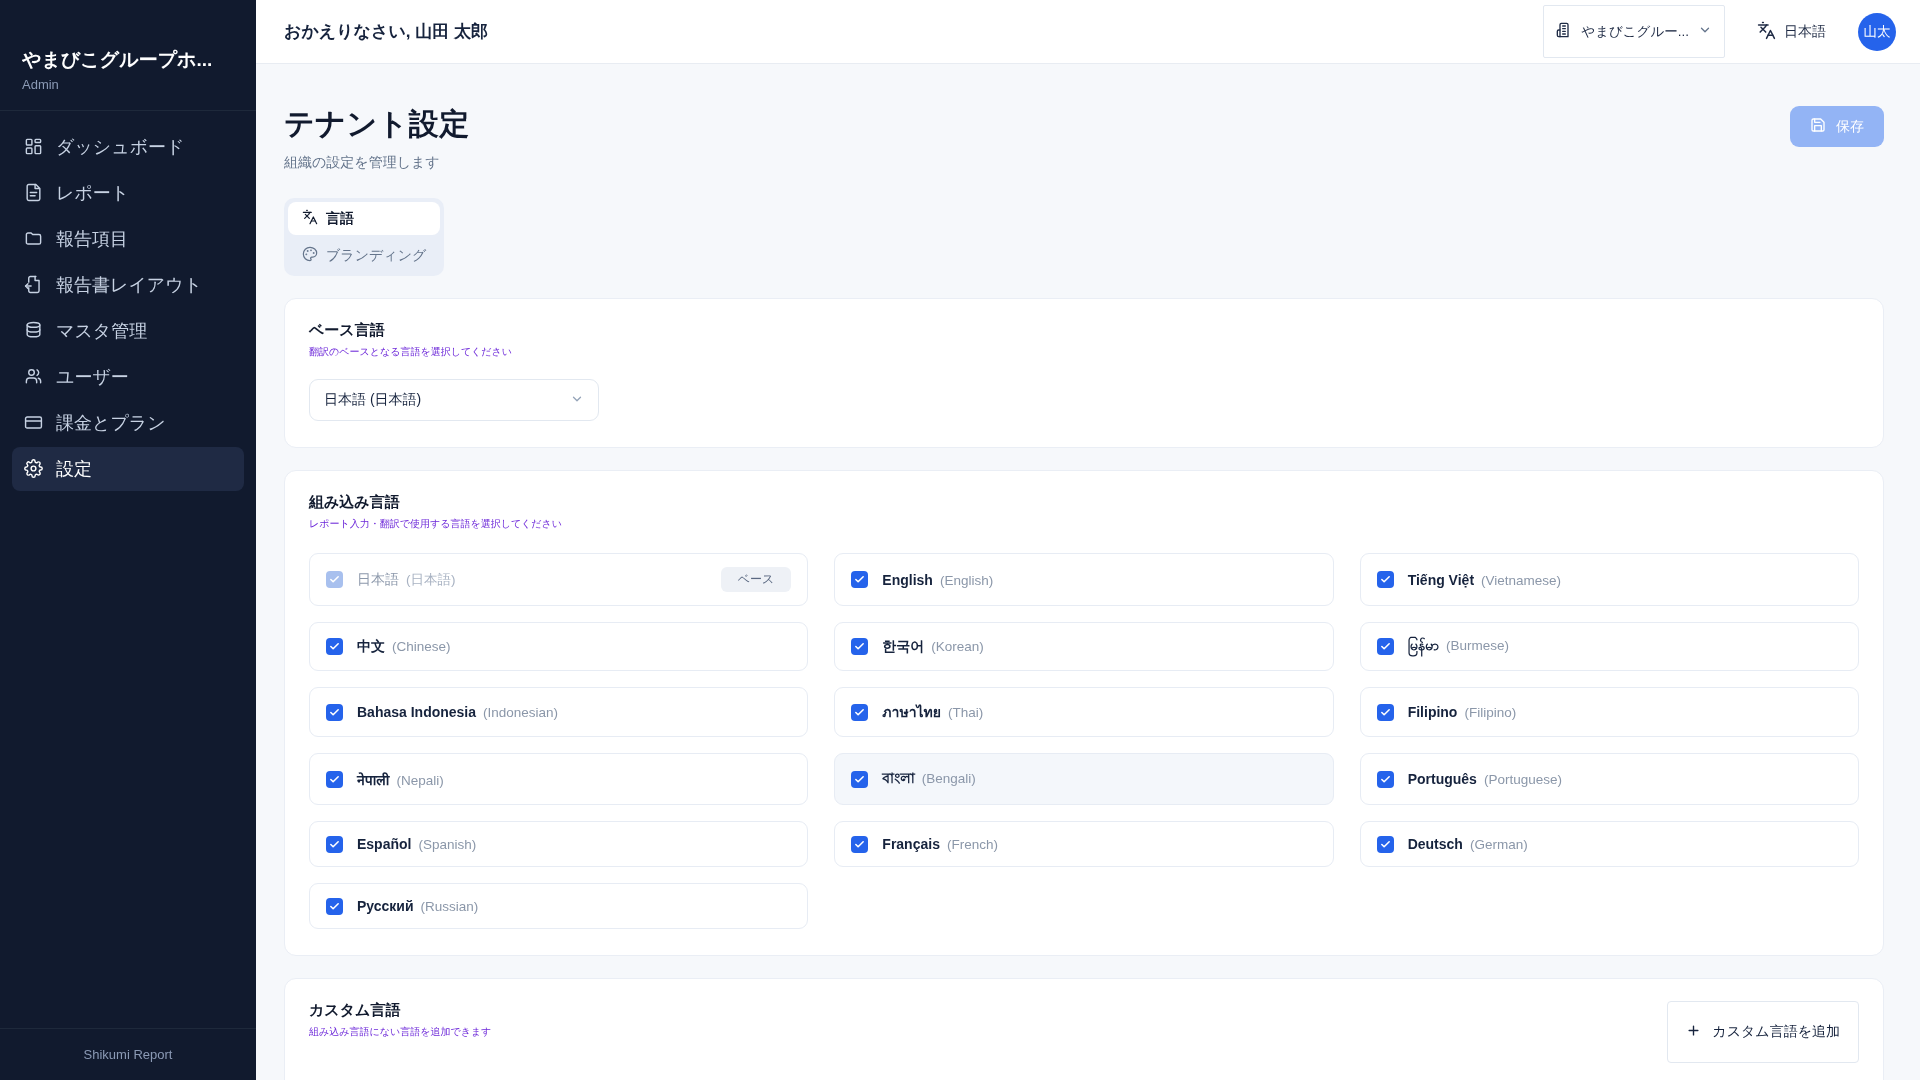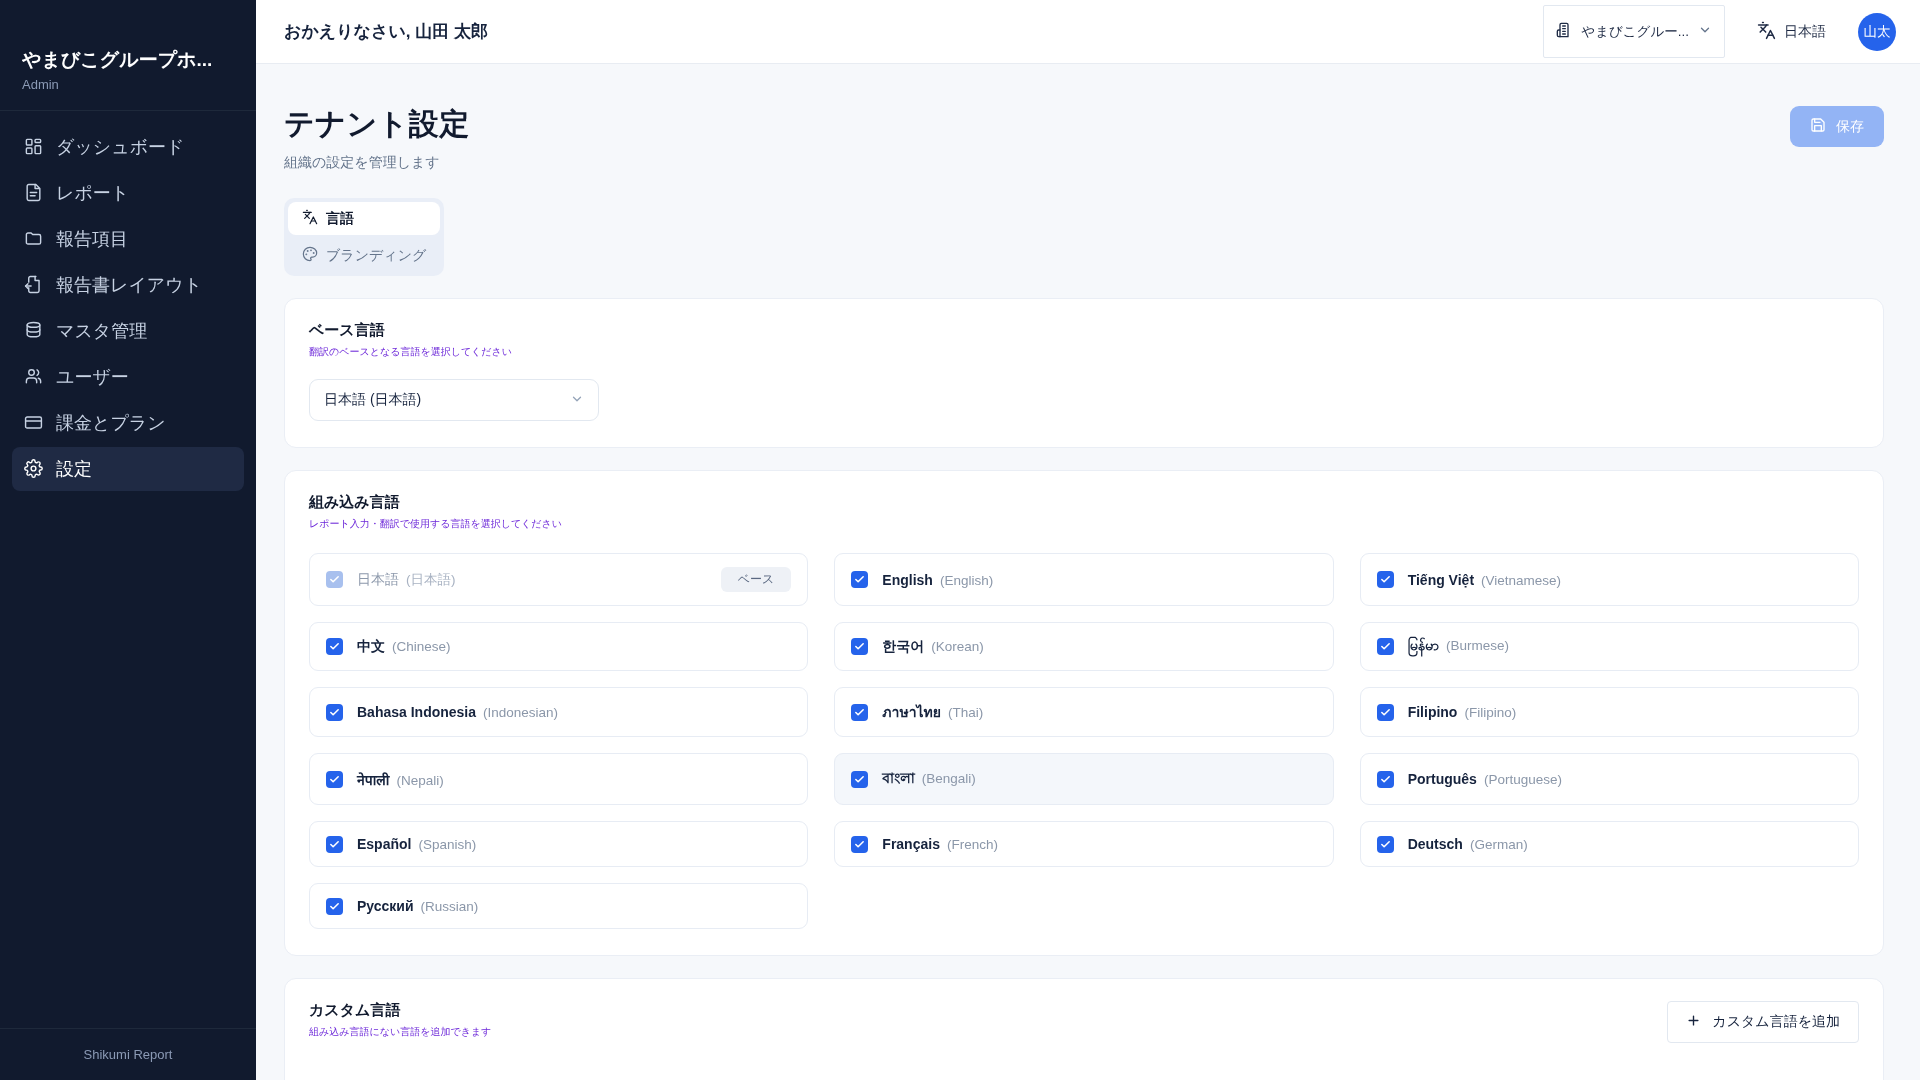--- a/index.html
+++ b/index.html
@@ -266,21 +266,21 @@
 
   .custom-head { display: flex; align-items: flex-start; }
   .custom-head-left { flex: 1; }
   .add-btn {
     display: flex;
     align-items: flex-end;
     gap: 11px;
     background: #ffffff;
     border: 1px solid #e2e8f0;
     border-radius: 4px;
-    padding: 11px 18px;
+    padding: 21px 18px;
     font-size: 14px;
     color: #16233d;
     font-family: inherit;
     cursor: pointer;
   }
   .empty-msg {
     text-align: center;
     font-size: 13.5px;
     color: #64748b;
     padding: 48px 0 26px 0;

